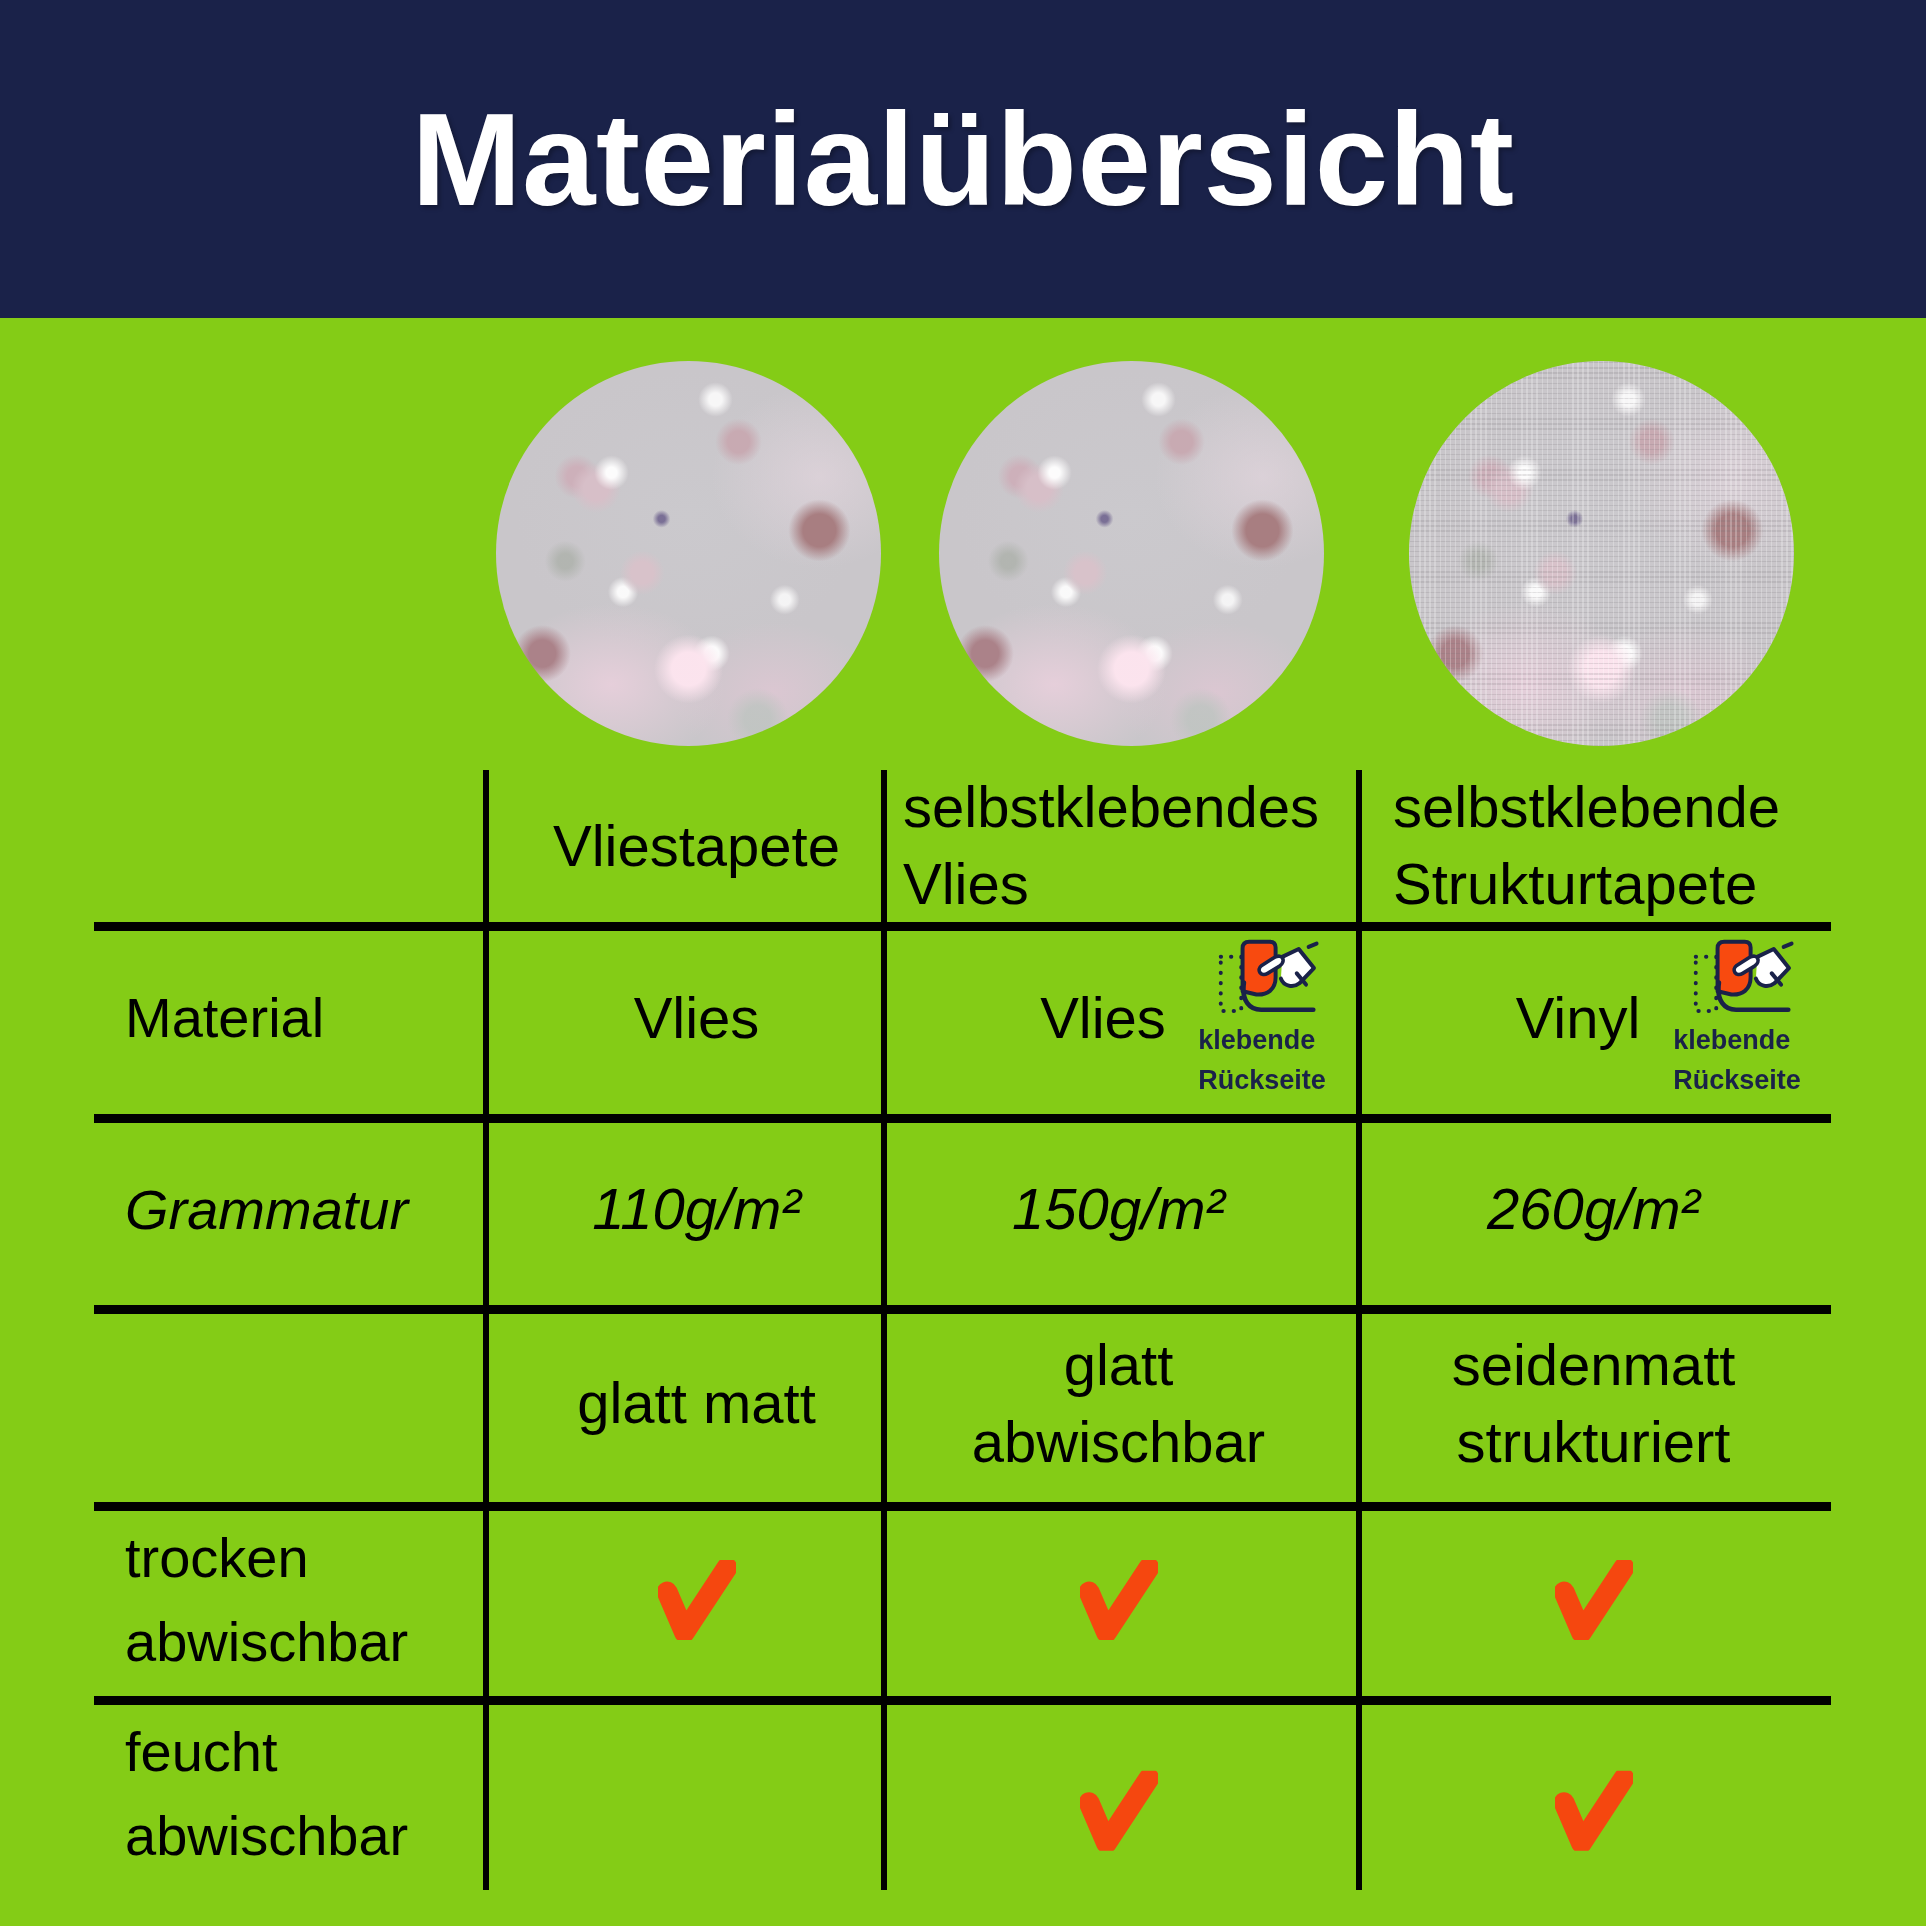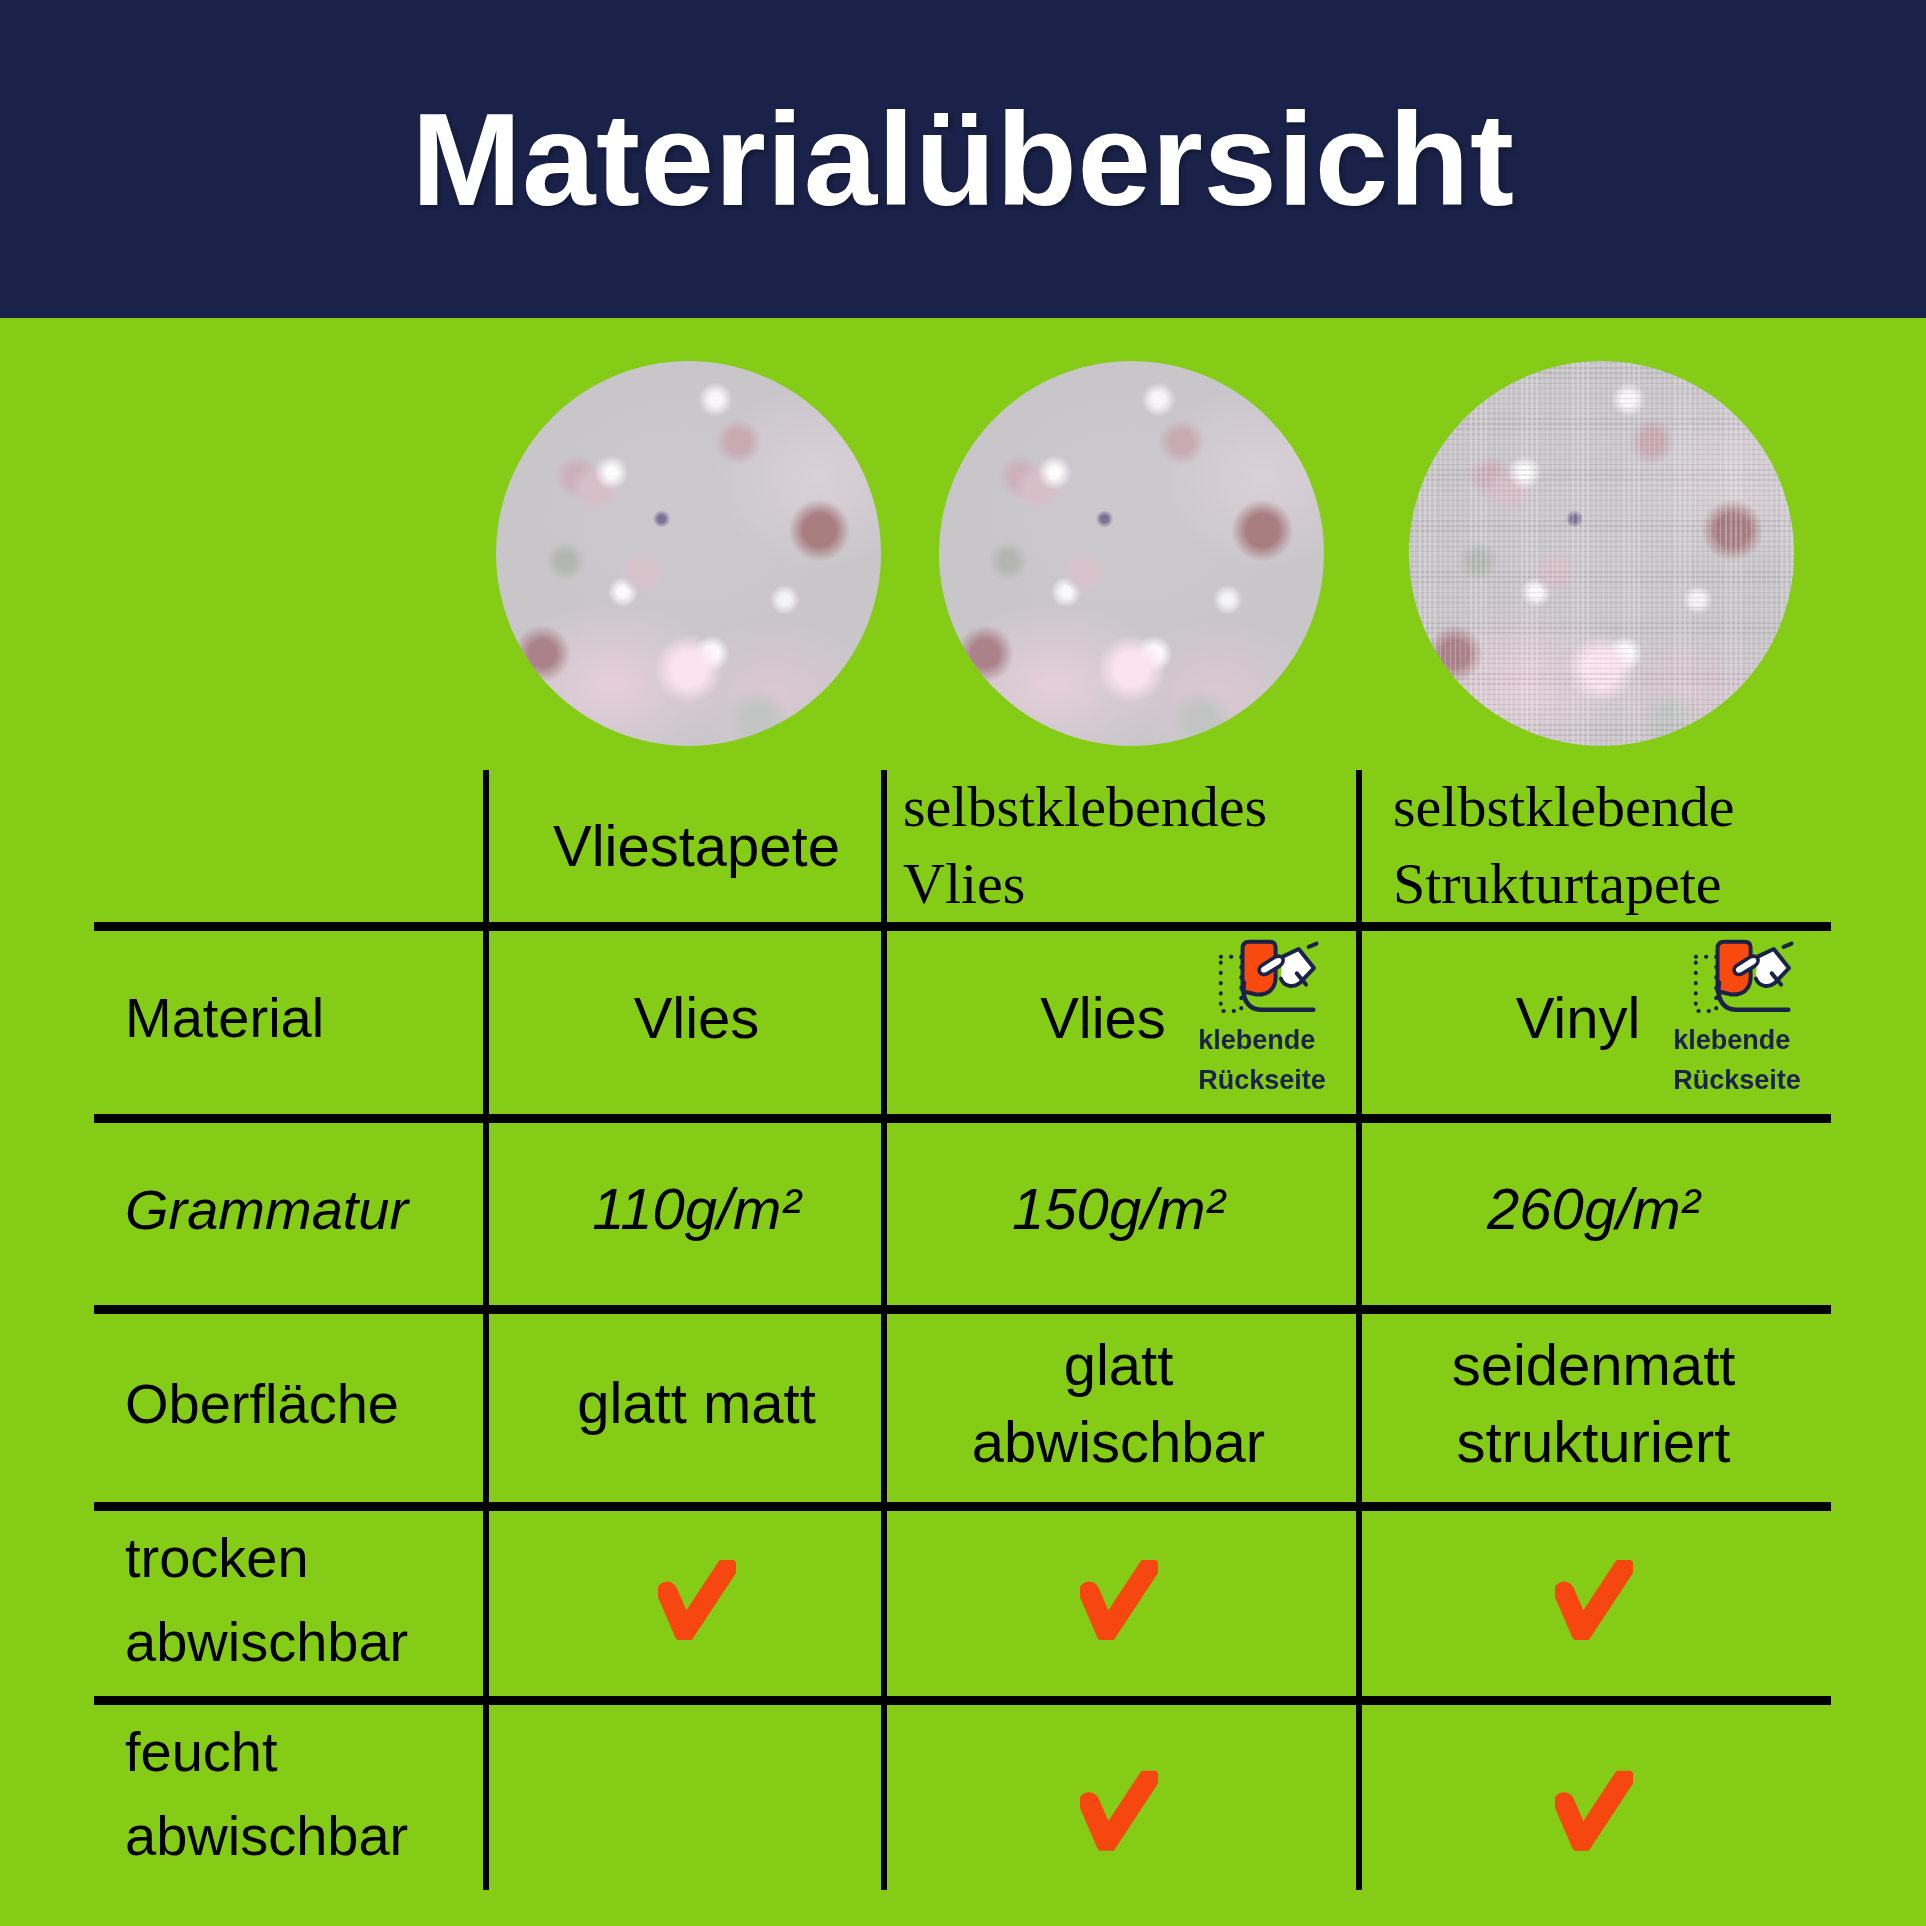--- a/index.html
+++ b/index.html
@@ -68,21 +68,21 @@
   .col1{left:498px;width:397px;}
   .col2{left:881px;width:475px;}
   .col3{left:1356px;width:475px;}
   .rhead{top:770px;height:152px;}
   .rmat{top:922px;height:192px;}
   .rgram{top:1114px;height:191px;font-style:italic;}
   .rober{top:1305px;height:197px;}
   .rtroc{top:1502px;height:195px;}
   .rfeu{top:1696px;height:195px;}
   .label{justify-content:flex-start;text-align:left;padding-left:31px;font-size:56px;line-height:1.5;box-sizing:border-box;}
-  .align-l{justify-content:flex-start;text-align:left;box-sizing:border-box;font-family:Liberation Serif, serif;}
+  .align-l{justify-content:flex-start;text-align:left;box-sizing:border-box;}
   .pl34{padding-left:22px;} .pl58{padding-left:37px;}
   .has-badge{padding-right:31px;box-sizing:border-box;}
   
   .badge{
     position:absolute;right:16.7px;top:16.7px;width:141px;text-align:left;
     color:var(--navy,#1a2249);font-weight:700;font-size:27px;line-height:1.5;
     white-space:normal;
   }
   .badge svg{width:106px;height:76px;display:block;margin:0 auto 5.1px;}
   
@@ -150,21 +150,20 @@
       <div>klebende</div>
       <div>Rückseite</div>
     </div>
   </div>
 
   <div class="cell col-label rgram label">Grammatur</div>
   <div class="cell col1 rgram">110g/m²</div>
   <div class="cell col2 rgram">150g/m²</div>
   <div class="cell col3 rgram">260g/m²</div>
 
-  <div class="cell col-label rober label">Oberfläche</div>
   <div class="cell col1 rober">glatt matt</div>
   <div class="cell col2 rober">glatt
 abwischbar</div>
   <div class="cell col3 rober">seidenmatt
 strukturiert</div>
 
   <div class="cell col-label rtroc label">trocken
 abwischbar</div>
   <div class="cell col1 rtroc check">
     <svg viewBox="0 0 110 115">

